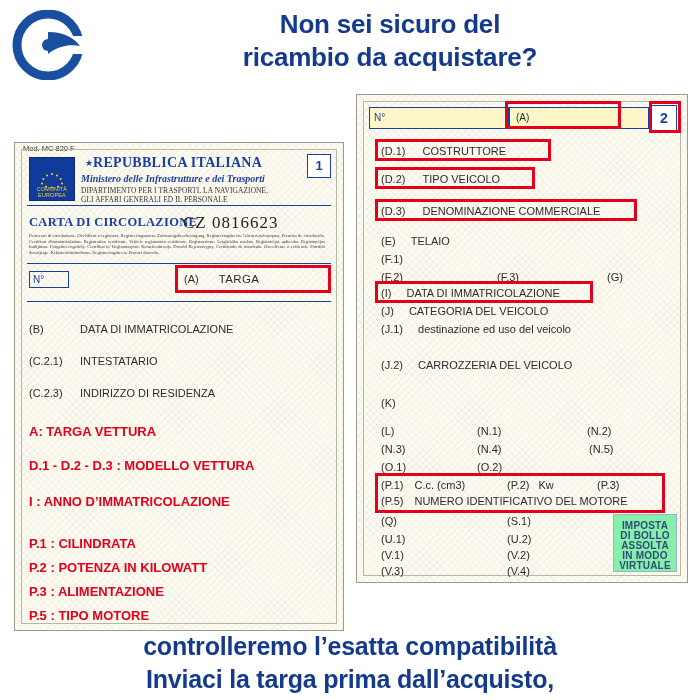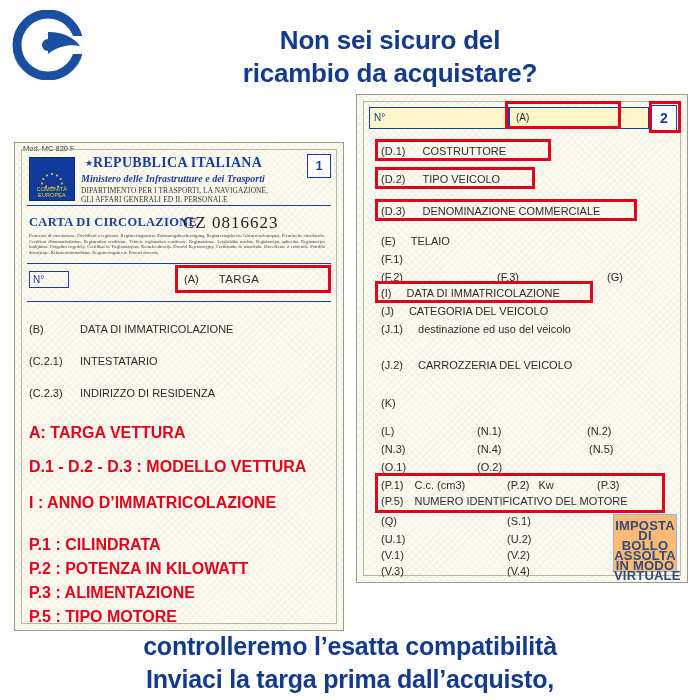--- a/index.html
+++ b/index.html
@@ -33,21 +33,20 @@
     position: absolute;
     left: 110px;
     top: 8px;
     width: 560px;
     text-align: center;
     color: #133a8c;
     font-weight: bold;
     font-size: 26px;
     line-height: 33px;
     letter-spacing: -0.2px;
-    margin-top: 16px;
   }
 
   
   .docs {
     position: absolute;
     top: 94px; left: 0;
     width: 700px;
     height: 500px;
   }
 
@@ -223,21 +222,21 @@
     font-family: "Liberation Sans", sans-serif;
     white-space: nowrap;
   }
   .field .code { display:inline-block; min-width: 48px; }
 
   .redline {
     position:absolute;
     left: 14px;
     color: #e2001a;
     font-weight: bold;
-    font-size: 16px;
+    font-size: 13px;
     white-space: nowrap;
   }
 
   
   .r-nbox {
     position:absolute;
     left: 12px; top: 12px;
     width: 140px; height: 22px;
     border: 1px solid #1a3f9e;
     background: #fdf6c8;
@@ -296,23 +295,23 @@
     position:absolute;
     border: 3px solid #e2001a;
     box-sizing: border-box;
   }
 
   .bollo {
     position:absolute;
     right: 10px; bottom: 10px;
     width: 64px; height: 58px;
     border: 1px solid #9fb0c8;
-    background: #fdba74;
+    background: #86efac;
     color: #2f4b7c;
-    font-size: 13px;
+    font-size: 10px;
     line-height: 10px;
     text-align: center;
     padding-top: 6px;
     box-sizing: border-box;
     font-weight: bold;
     letter-spacing:.2px;
   }
 
   
   .footer {

